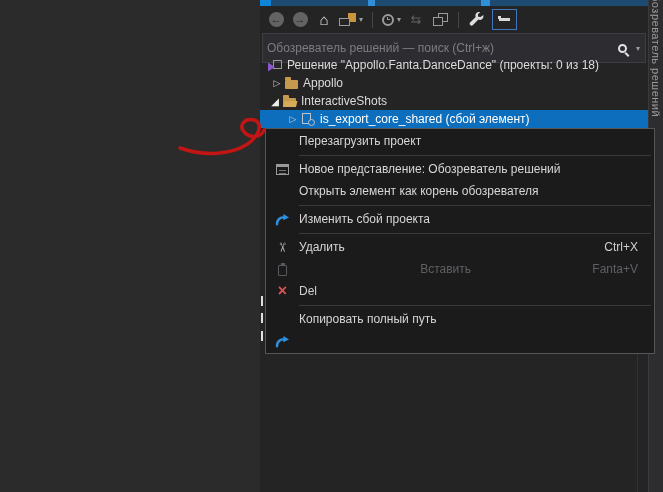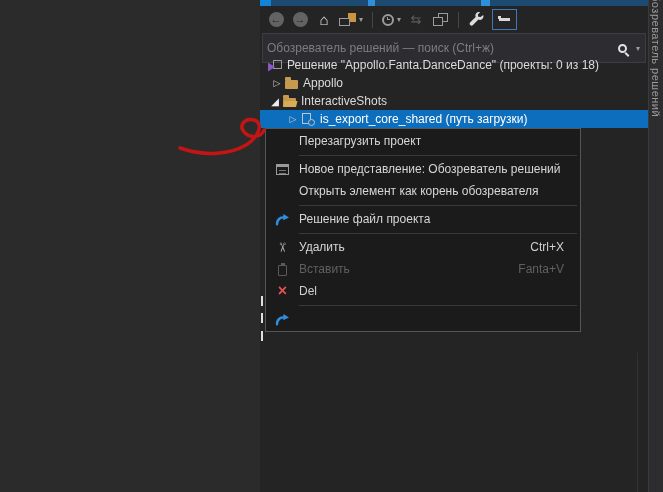--- a/index.html
+++ b/index.html
@@ -58,26 +58,26 @@
   .proj-ico .badge { position:absolute; right:0; bottom:0; width:7px; height:7px; border:1px solid #bfc5cc; border-radius:50%; background:#0d6ebd; }
 
   
   .vtab { position:absolute; left:648px; top:0; width:15px; height:492px; background:#2d2d30; border-left:1px solid #3a3a3d; }
   .vtab .lbl { position:absolute; left:1px; top:-14px; writing-mode:vertical-rl; color:#9a9a9a; font-size:11px; letter-spacing:0.5px; white-space:nowrap; }
 
   
   .dash { position:absolute; left:261px; width:2px; height:10px; background:#e0e0e0; }
 
   
-  .cmenu { position:absolute; left:265px; top:128px; width:316px; background:#1b1b1c; border:1px solid #55555a; z-index:40; padding:1px 0; }
+  .cmenu { position:absolute; left:265px; top:128px; width:390px; background:#1b1b1c; border:1px solid #55555a; z-index:40; padding:1px 0; }
   .mi { display:flex; align-items:center; height:22px; color:#d6d6d6; font-size:12px; cursor:default; }
   .mi .ic { width:33px; flex:none; display:flex; align-items:center; justify-content:center; }
   .mi .lb { flex:1; white-space:nowrap; }
   .mi .sc { padding-right:16px; color:#cfcfcf; }
-  .mi.disabled .lb, .mi.disabled .sc { color:#606064; }
+  .mi.disabled .lb, .mi.disabled .sc { color:#606064;text-align:center; }
   .msep { height:1px; background:#3a3a3e; margin:3px 3px 2px 33px; }
   .scissors { color:#adadad; font-size:13px; display:inline-block; transform:rotate(90deg); }
   .redx { color:#e05252; font-size:16px; font-weight:bold; line-height:14px; }
   .clip { position:relative; width:9px; height:11px; border:1px solid #5a5a5e; border-radius:1px; margin-top:2px; }
   .clip::before { content:""; position:absolute; left:2px; top:-3px; width:4px; height:2px; background:#5a5a5e; }
   .newview { position:relative; width:13px; height:11px; border:1px solid #9a9a9a; }
   .newview::before { content:""; position:absolute; left:0; top:0; width:100%; height:2px; background:#9a9a9a; }
   .newview::after { content:""; position:absolute; left:2px; top:5px; width:7px; height:1px; background:#77777b; box-shadow:0 3px 0 #77777b; }
 
   
@@ -164,21 +164,21 @@
         <span class="exp open">◢</span>
         <span class="ticon folder open"></span>
         <span>InteractiveShots</span>
       </div>
       <div class="trow sel" style="padding-left:28px;">
         <span class="exp">▷</span>
         <span class="ticon proj-ico">
             <span class="doc"></span>
             <span class="badge"></span>
           </span>
-        <span>is_export_core_shared (путь загрузки)</span>
+        <span>is_export_core_shared (сбой элемент)</span>
       </div>
     </div>
 
     <div style="position:absolute;left:377px;top:353px;bottom:0;width:1px;background:#323235;"></div>
   </div>
 
   <div class="vtab">
     <span class="lbl">Обозреватель решений</span>
   </div>
 
@@ -203,21 +203,21 @@
       <span class="lb">Открыть элемент как корень обозревателя</span>
     </div>
     <div class="msep"></div>
     <div class="mi">
       <span class="ic">
         <svg width="15" height="13" viewBox="0 0 15 13">
             <path d="M2 11.2 C2 6 6.5 3.6 9.8 4.6" fill="none" stroke="#2f8fe0" stroke-width="2.4" stroke-linecap="round"></path>
             <path d="M8.4 1.0 L14 4.6 L8.2 7.3 Z" fill="#2f8fe0"></path>
           </svg>
       </span>
-      <span class="lb">Решение файл проекта</span>
+      <span class="lb">Изменить сбой проекта</span>
     </div>
     <div class="msep"></div>
     <div class="mi">
       <span class="ic">
           <span class="scissors">✂</span>
         </span>
       <span class="lb">Удалить</span>
       <span class="sc">Ctrl+X</span>
     </div>
     <div class="mi disabled">
@@ -227,20 +227,24 @@
       <span class="lb">Вставить</span>
       <span class="sc">Fanta+V</span>
     </div>
     <div class="mi">
       <span class="ic">
           <span class="redx">×</span>
         </span>
       <span class="sc">Del</span>
     </div>
     <div class="msep"></div>
+    <div class="mi">
+      <span class="ic"></span>
+      <span class="lb">Копировать полный путь</span>
+    </div>
     <div class="mi">
       <span class="ic">
         <svg width="15" height="13" viewBox="0 0 15 13">
             <path d="M2 11.2 C2 6 6.5 3.6 9.8 4.6" fill="none" stroke="#2f8fe0" stroke-width="2.4" stroke-linecap="round"></path>
             <path d="M8.4 1.0 L14 4.6 L8.2 7.3 Z" fill="#2f8fe0"></path>
           </svg>
       </span>
     </div>
   </div>
 

